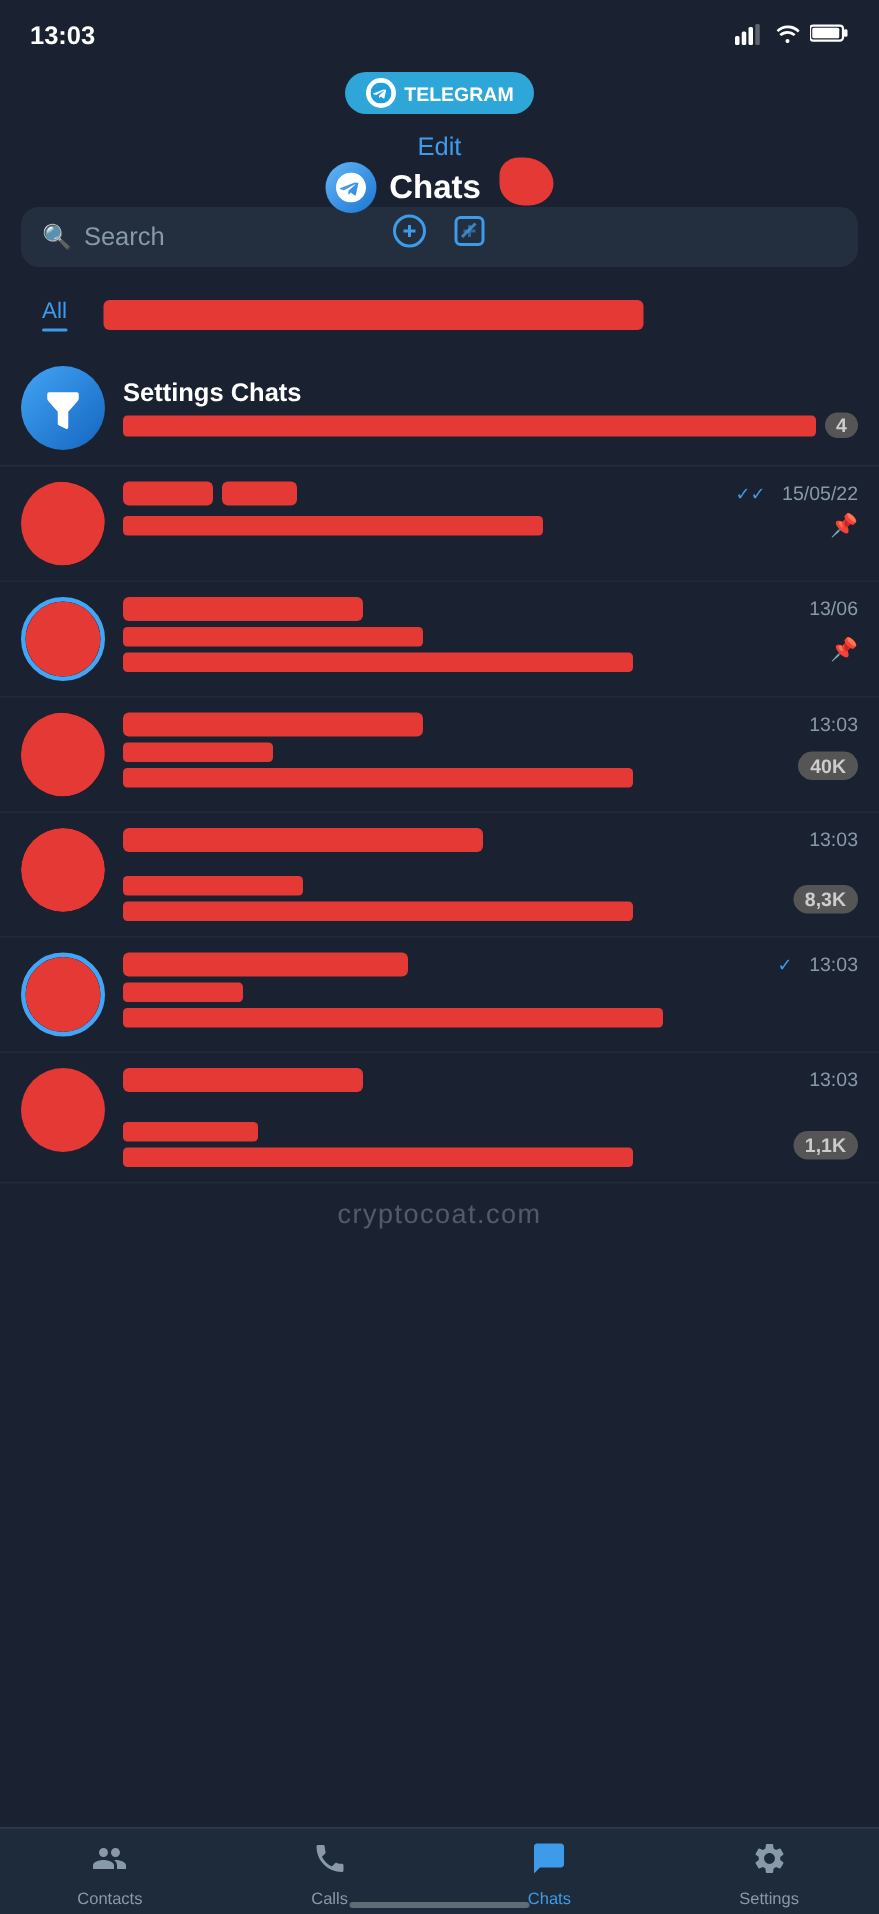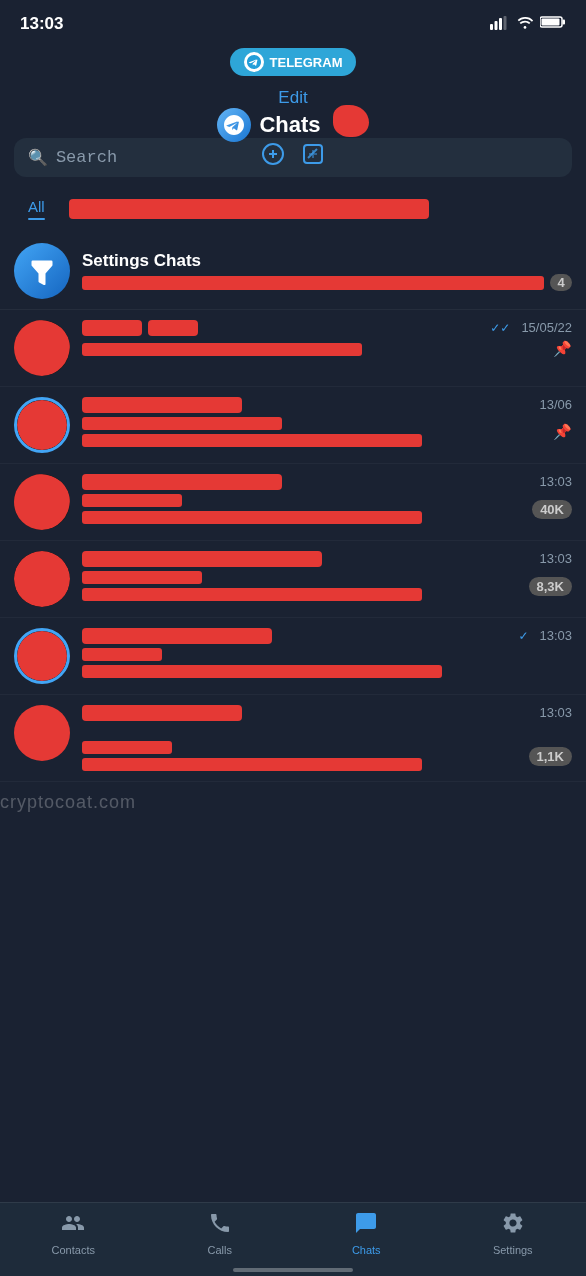--- a/index.html
+++ b/index.html
@@ -121,21 +121,20 @@
       color: #8899aa;
       font-size: 16px;
     }
     .search-input {
       background: transparent;
       border: none;
       color: #f0abfc;
       font-size: 17px;
       outline: none;
       flex: 1;
-      font-family: Liberation Mono, monospace;
     }
     .search-input::placeholder {
       color: #8899aa;
     }
 
     
     .filters-row {
       display: flex;
       align-items: center;
       padding: 6px 14px 8px;
@@ -298,21 +297,21 @@
     
     .bottom-nav {
       position: fixed;
       bottom: 0;
       width: 586px;
       background: #1e2b3a;
       border-top: 1px solid rgba(255,255,255,0.08);
       display: flex;
       justify-content: space-around;
       align-items: flex-end;
-      padding: 8px 0 20px;
+      padding: 8px 0 4px;
     }
     .nav-tab {
       display: flex;
       flex-direction: column;
       align-items: center;
       gap: 3px;
       cursor: pointer;
       min-width: 70px;
     }
     .nav-tab-icon {
@@ -515,21 +514,21 @@
 
   <div class="chat-item">
     <div class="chat-avatar avatar-redacted" style="background:#2a1a1a;">
       <div class="avatar-red-blob" style="border-radius:50%;"></div>
     </div>
     <div class="chat-content">
       <div class="chat-header">
         <div style="height:16px;background:#e53935;border-radius:4px;flex:1;max-width:240px;"></div>
         <span class="chat-time">13:03</span>
       </div>
-      <div style="display:flex;justify-content:space-between;align-items:center;margin-top:4px;gap:6px;">
+      <div style="display:flex;justify-content:space-between;align-items:center;margin-top:16px;gap:6px;">
         <div style="display:flex;flex-direction:column;gap:4px;flex:1;">
           <div style="height:13px;background:#e53935;border-radius:3px;max-width:120px;"></div>
           <div style="height:13px;background:#e53935;border-radius:3px;max-width:340px;"></div>
         </div>
         <span class="unread-badge">8,3K</span>
       </div>
     </div>
   </div>
 
   <div class="chat-item">
@@ -564,21 +563,21 @@
           <div style="height:13px;background:#e53935;border-radius:3px;max-width:340px;"></div>
         </div>
         <span class="unread-badge">1,1K</span>
       </div>
     </div>
   </div>
 
 
 </div>
 
-<div style="position:relative;padding:10px 0 80px;color:rgba(255,255,255,0.25);font-size:18px;letter-spacing:1px;">
+<div style="position:relative;text-align:center;padding:10px 0 80px;color:rgba(255,255,255,0.25);font-size:18px;letter-spacing:1px;">
   cryptoсoat.com
 </div>
 
 <div class="bottom-nav">
   <div class="nav-tab">
     <span class="nav-tab-icon">
       <svg width="24" height="24" viewBox="0 0 24 24" fill="#8899aa">
         <path d="M16 11c1.66 0 2.99-1.34 2.99-3S17.66 5 16 5c-1.66 0-3 1.34-3 3s1.34 3 3 3zm-8 0c1.66 0 2.99-1.34 2.99-3S9.66 5 8 5C6.34 5 5 6.34 5 8s1.34 3 3 3zm0 2c-2.33 0-7 1.17-7 3.5V19h14v-2.5c0-2.33-4.67-3.5-7-3.5zm8 0c-.29 0-.62.02-.97.05 1.16.84 1.97 1.97 1.97 3.45V19h6v-2.5c0-2.33-4.67-3.5-7-3.5z"></path>
       </svg>
     </span>

